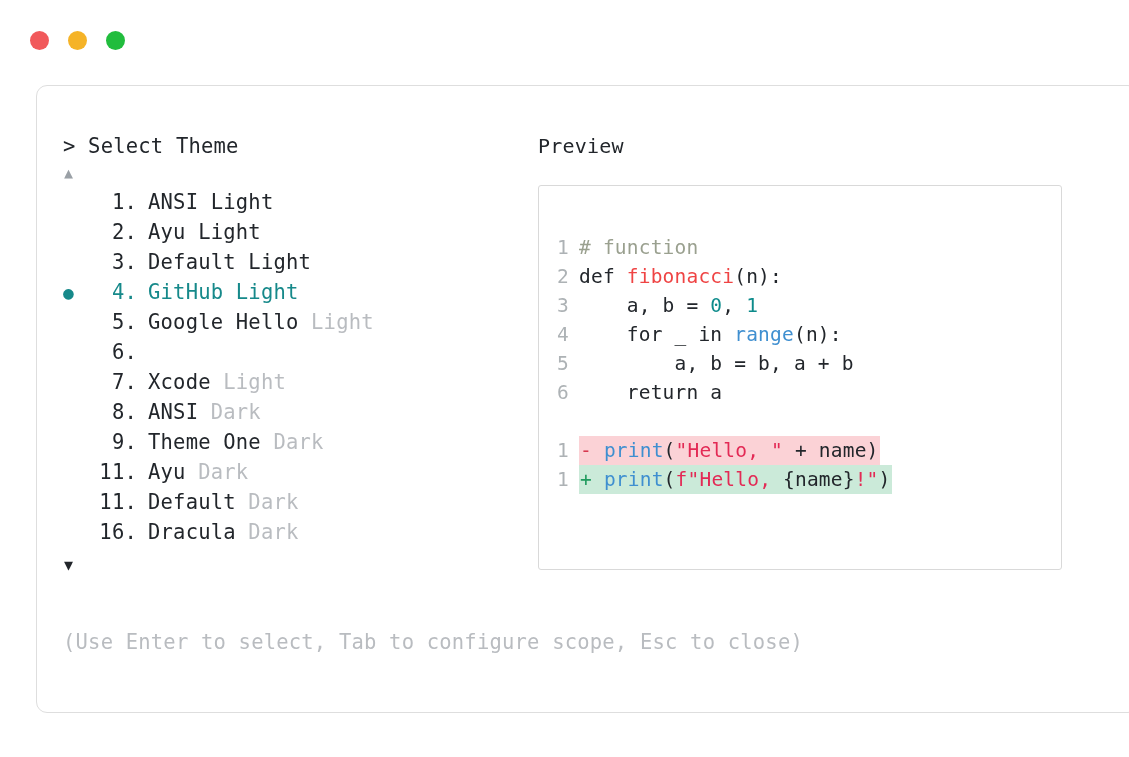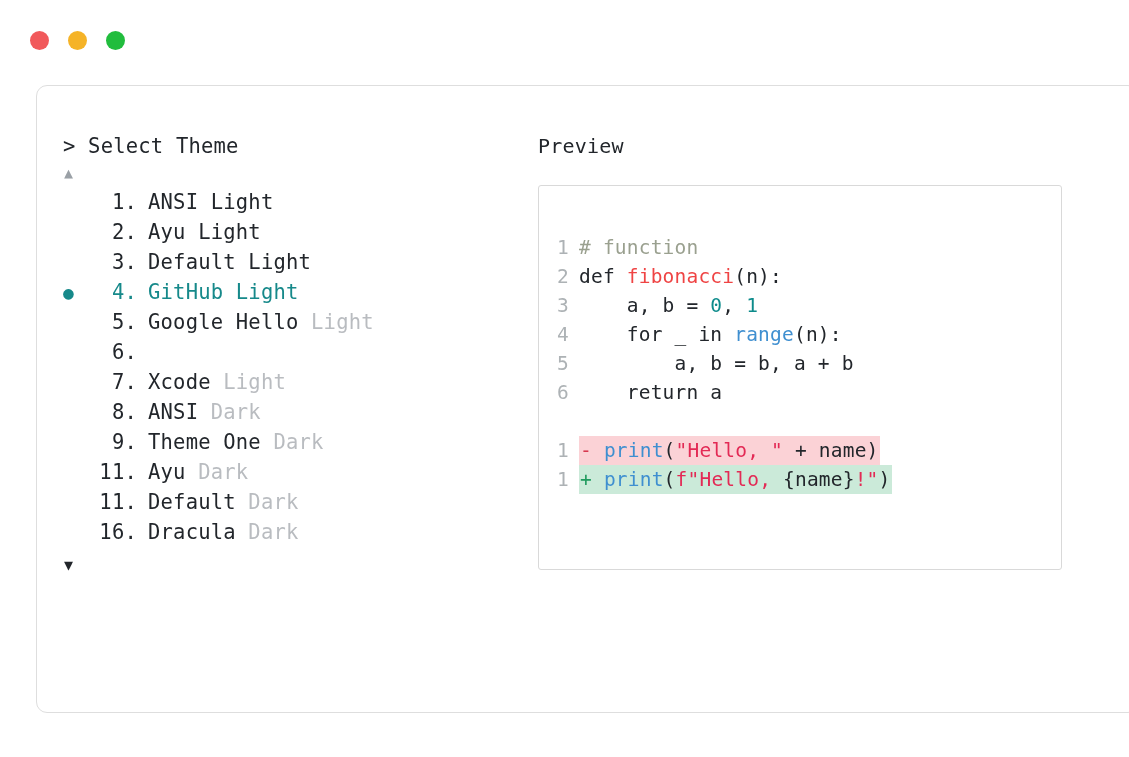--- a/index.html
+++ b/index.html
@@ -232,20 +232,21 @@
           <div class="theme-row"><span class="bullet-cell"></span><span class="num-cell">8.</span><span class="name-cell">ANSI</span><span class="variant-cell"> Dark</span></div>
           <div class="theme-row"><span class="bullet-cell"></span><span class="num-cell">9.</span><span class="name-cell">Theme One</span><span class="variant-cell"> Dark</span></div>
           <div class="theme-row"><span class="bullet-cell"></span><span class="num-cell">11.</span><span class="name-cell">Ayu</span><span class="variant-cell"> Dark</span></div>
           <div class="theme-row"><span class="bullet-cell"></span><span class="num-cell">11.</span><span class="name-cell">Default</span><span class="variant-cell"> Dark</span></div>
           <div class="theme-row"><span class="bullet-cell"></span><span class="num-cell">16.</span><span class="name-cell">Dracula</span><span class="variant-cell"> Dark</span></div>
         </div>
 
       <div class="scroll-arrow-down">▼</div>
     </div>
 
+    <div class="hint">(Use Enter to select, Tab to configure scope, Esc to close)</div>
 
     <div class="right-col">
       <div class="preview-label">Preview</div>
       <div class="preview-panel">
         <div id="code-block">
             <div class="code-line"><span class="ln">1</span><span class="code-text"><span class="tok-comment"># function</span></span></div>
             <div class="code-line"><span class="ln">2</span><span class="code-text"><span class="tok-kw">def </span><span class="tok-fn">fibonacci</span><span class="tok-plain">(n):</span></span></div>
             <div class="code-line"><span class="ln">3</span><span class="code-text"><span class="tok-plain">    a, b = </span><span class="tok-num">0</span><span class="tok-plain">, </span><span class="tok-num">1</span></span></div>
             <div class="code-line"><span class="ln">4</span><span class="code-text"><span class="tok-plain">    for _ in </span><span class="tok-builtin">range</span><span class="tok-plain">(n):</span></span></div>
             <div class="code-line"><span class="ln">5</span><span class="code-text"><span class="tok-plain">        a, b = b, a + b</span></span></div>

